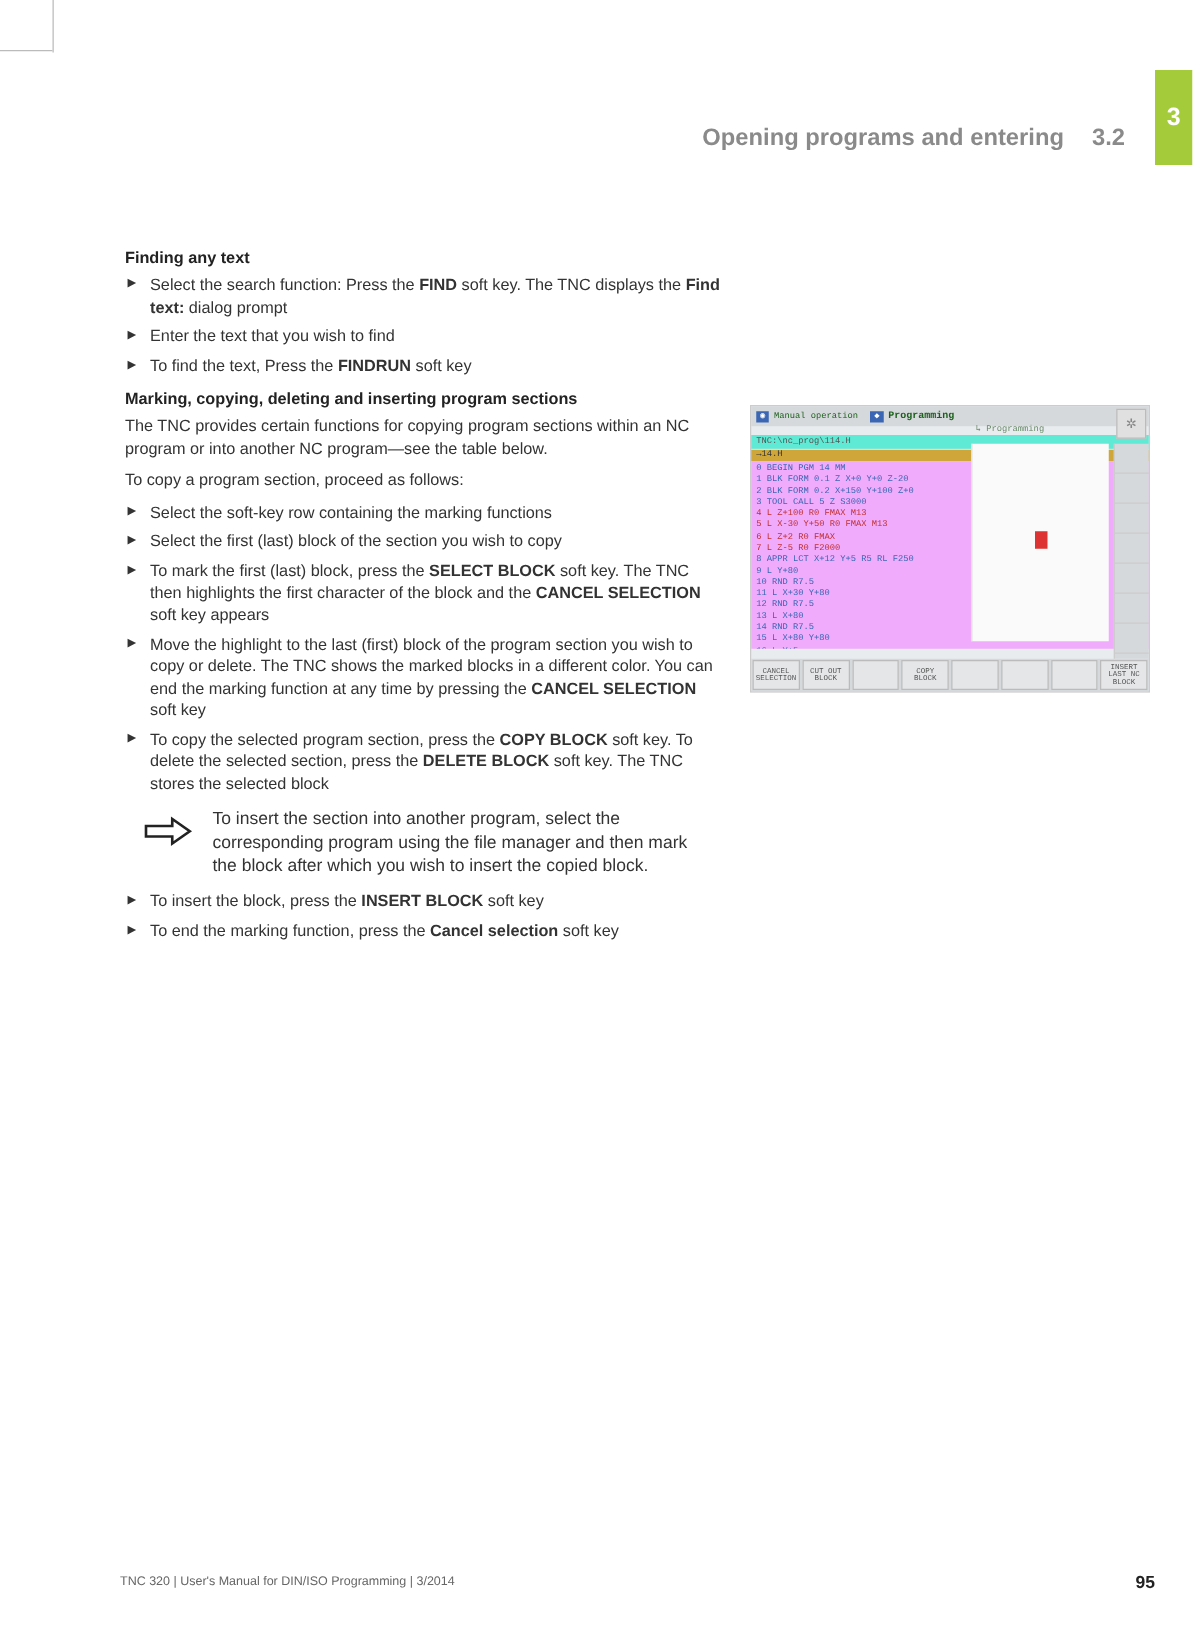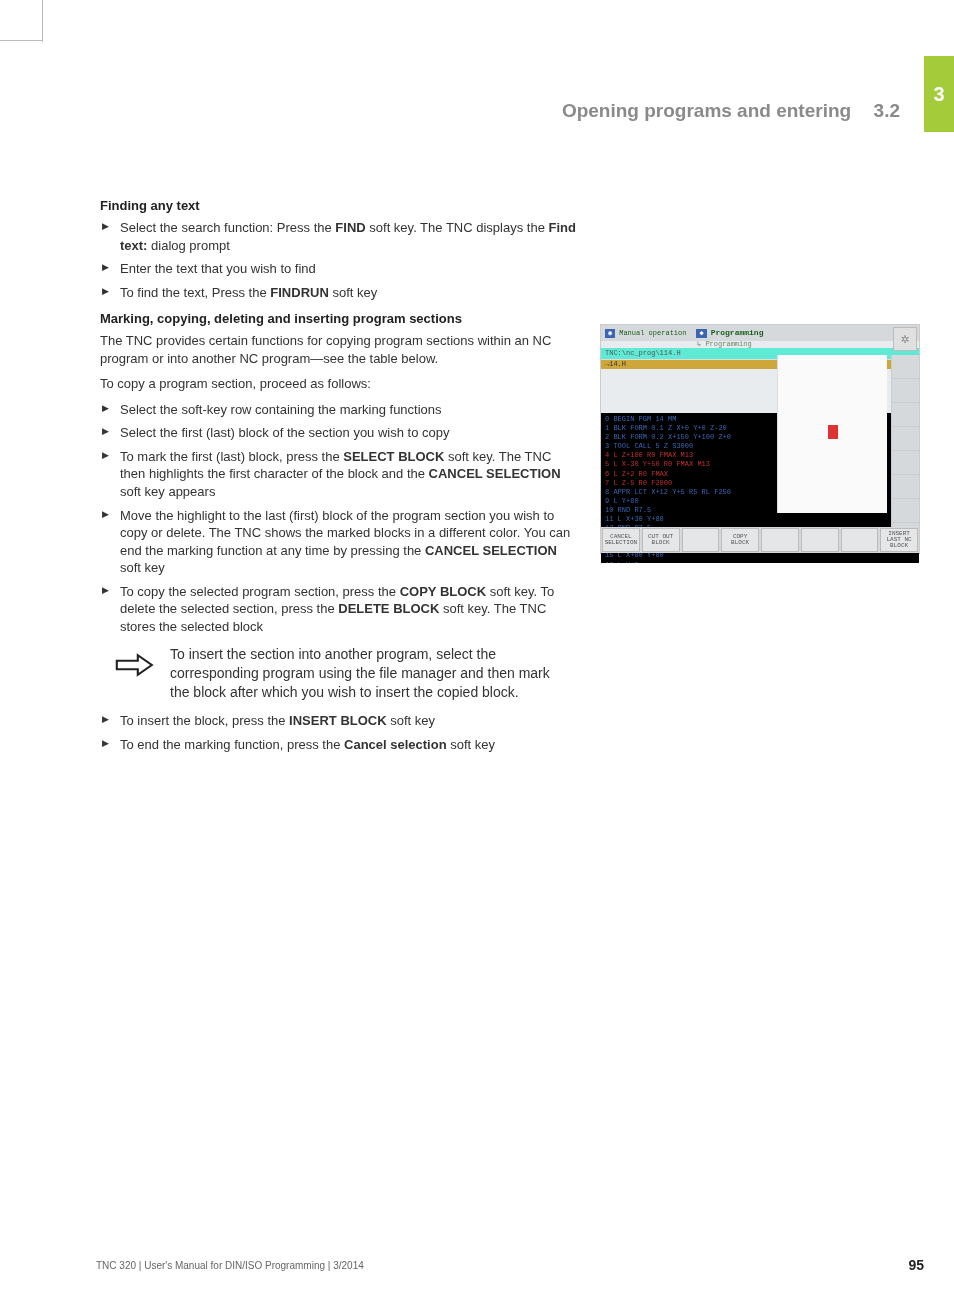--- a/index.html
+++ b/index.html
@@ -25,21 +25,21 @@
   .note-icon { width: 70px; display: flex; align-items: flex-start; justify-content: center; padding-top: 4px; }
   .note-icon svg { width: 42px; height: 32px; }
   .note-text { flex: 1; font-size: 14px; line-height: 1.35; color: #333; padding-right: 8px; }
   .screenshot { width: 320px; height: 230px; border: 1px solid #ccc; background: #e9ecef; position: relative; font-size: 7px; line-height: 1.0; font-family: "Courier New", monospace; }
   .ss-titlebar { background: #d6d9dc; height: 16px; display: flex; align-items: center; padding-left: 4px; gap: 4px; }
   .ss-badge { background: #3a66b3; color: #fff; padding: 1px 3px; font-size: 7px; }
   .ss-titletext { color: #1a5f1a; font-weight: bold; font-size: 8px; }
   .ss-gear { position: absolute; right: 2px; top: 2px; width: 24px; height: 24px; background: #e0e0e0; border: 1px solid #bbb; display: flex; align-items: center; justify-content: center; color: #888; font-size: 14px; }
   .ss-path { background: #5eead4; padding: 2px 4px; font-size: 7px; color: #555; border-bottom: 1px solid #ddd; }
   .ss-hdr { background: #cfa63a; padding: 1px 4px; font-size: 7px; color: #333; }
-  .ss-code { padding: 2px 4px; color: #3a66b3; font-size: 7px; line-height: 1.3; background: #000000; height: 150px; overflow: hidden; margin-top: 44px; }
+  .ss-code { padding: 2px 4px; color: #3a66b3; font-size: 7px; line-height: 1.3; background: #f0abfc; height: 150px; overflow: hidden; }
   .ss-code .sel { color: #c03030; }
   .ss-softkeys { position: absolute; bottom: 0; left: 0; right: 0; height: 26px; background: #d6d9dc; display: flex; }
   .ss-sk { flex: 1; border: 1px solid #bbb; background: #e4e6e8; margin: 1px; font-size: 6px; text-align: center; padding: 2px 1px; color: #555; display: flex; flex-direction: column; justify-content: center; line-height: 1.0; }
   .ss-sk.grey { color: #aaa; }
   .ss-right-rail { position: absolute; right: 0; top: 30px; width: 28px; bottom: 26px; background: #d6d9dc; border-left: 1px solid #ccc; }
   .ss-right-rail div { height: 24px; border-bottom: 1px solid #ccc; }
   .ss-preview { position: absolute; right: 32px; top: 30px; width: 110px; bottom: 40px; background: #fafafa; border-left: 1px solid #ddd; }
   .ss-preview .pin { position: absolute; top: 70px; left: 50px; width: 10px; height: 14px; background: #d33; }
   .footer { position: absolute; bottom: 42px; left: 96px; right: 30px; display: flex; justify-content: space-between; align-items: center; text-align: right; }
   .footer-left { font-size: 10px; color: #666; }
@@ -98,21 +98,21 @@
     </div>
 
     <div class="col-right">
       <div class="screenshot">
         <div class="ss-titlebar">
           <span class="ss-badge">◉</span>
           <span style="color:#1a5f1a;font-weight:normal;">Manual operation</span>
           <span class="ss-badge" style="margin-left:6px;">◆</span>
           <span class="ss-titletext">Programming</span>
         </div>
-        <div style="padding-left:96px;font-size:7px;color:#6a8a6a;">↳ <span>Programming</span></div>
+        <div style="padding-left:96px;font-size:7px;color:#6a8a6a;text-align:center;">↳ <span>Programming</span></div>
         <div class="ss-gear">✲</div>
         <div class="ss-path">TNC:\nc_prog\114.H</div>
         <div class="ss-hdr">→14.H</div>
         <div class="ss-code" id="ss-code">
             <div>0  BEGIN PGM 14 MM</div>
             <div>1  BLK FORM 0.1 Z X+0 Y+0 Z-20</div>
             <div>2  BLK FORM 0.2  X+150  Y+100  Z+0</div>
             <div>3  TOOL CALL 5 Z S3000</div>
             <div class="sel">4  L  Z+100 R0 FMAX M13</div>
             <div class="sel">5  L  X-30 Y+50 R0 FMAX M13</div>

